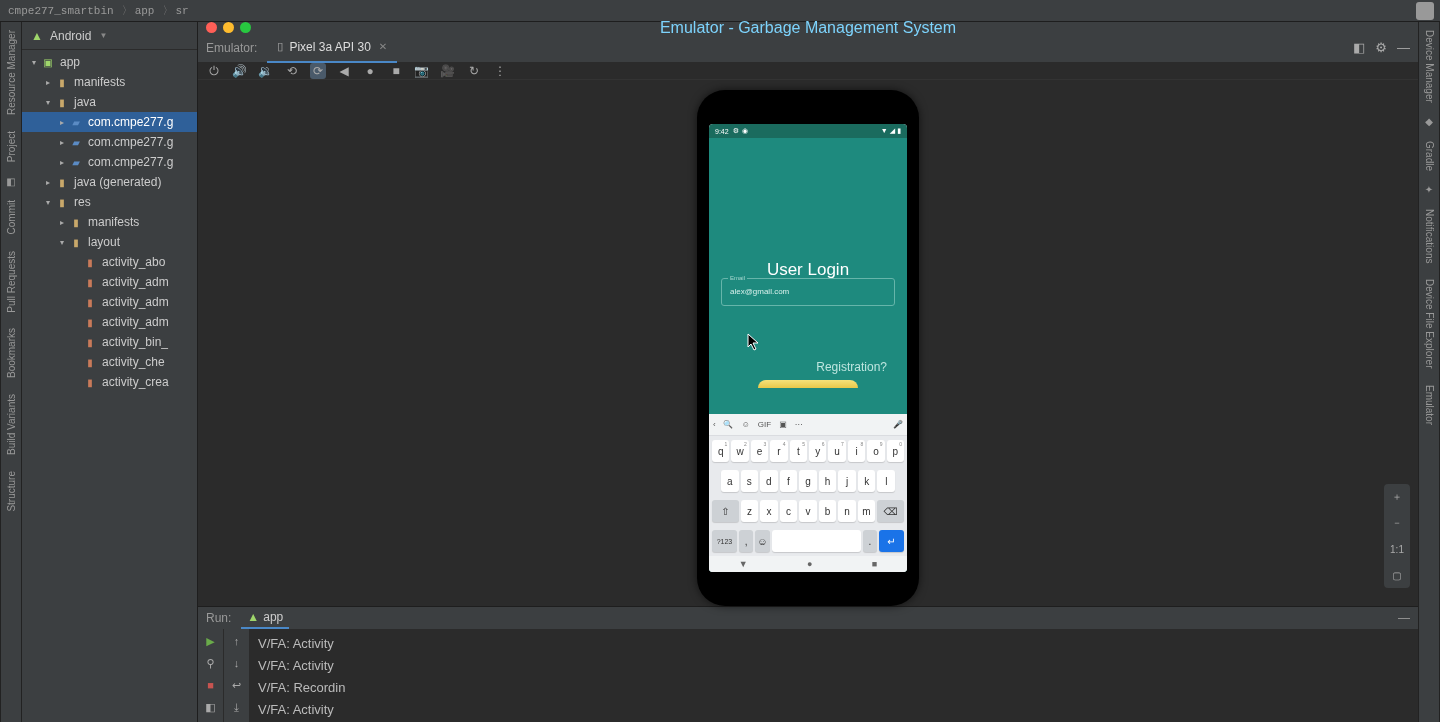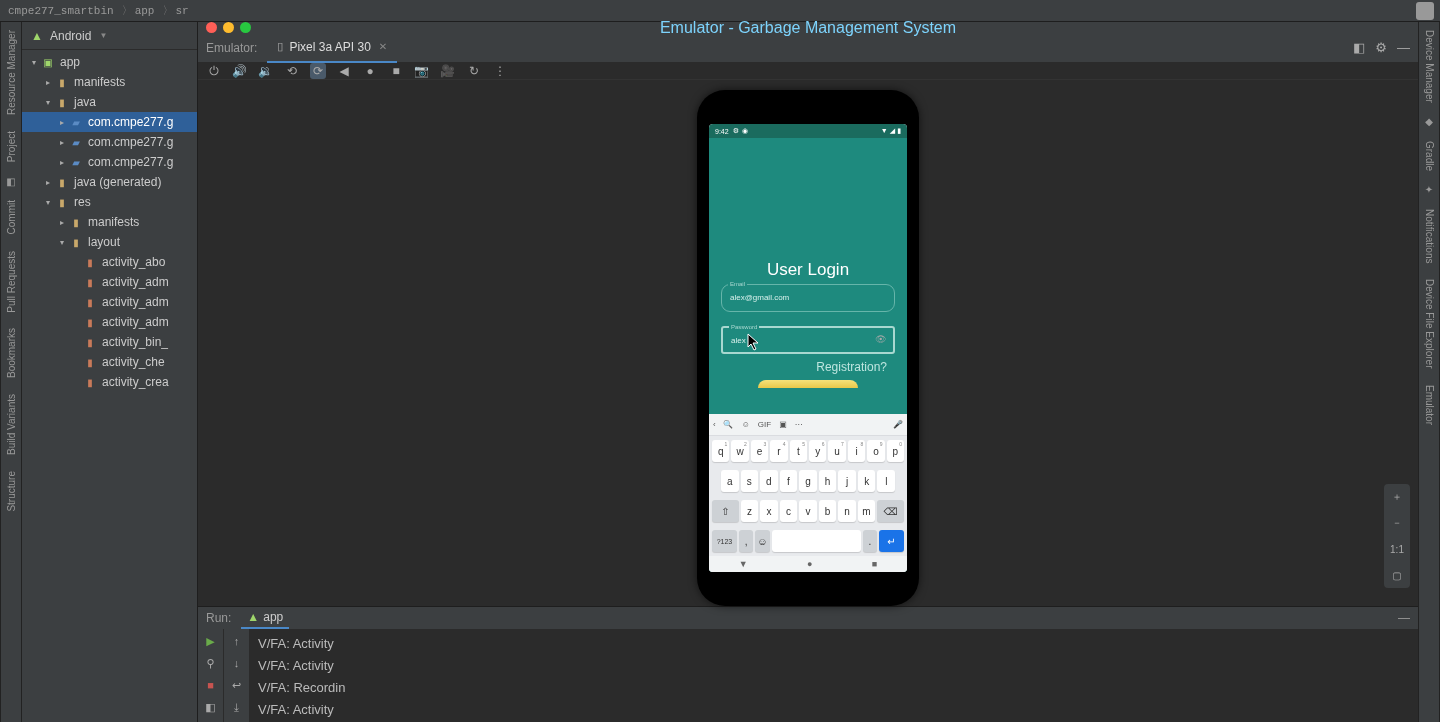--- a/index.html
+++ b/index.html
@@ -41,21 +41,21 @@
 .t-sel { background:#4a5a6a; border-radius:3px; }
 .emulator-stage { flex: 1; background:#2b2b2b; display:flex; align-items:flex-start; justify-content:center; padding-top: 10px; position:relative;}
 .phone-frame { width: 222px; height: 516px; background:#000; border-radius: 28px; padding: 8px; box-shadow: 0 0 8px rgba(0,0,0,0.6);}
 .phone-inner { width:100%; height:100%; background:#000; border-radius: 22px; overflow:hidden; position:relative;}
 .phone-screen { position:absolute; top: 26px; left: 4px; right: 4px; bottom: 26px; background:#fff; border-radius: 4px; overflow:hidden; display:flex; flex-direction:column;}
 .status-bar { height: 14px; background:#1a6b5e; color:#fff; font-size: 7px; display:flex; align-items:center; padding: 0 6px;}
 .status-bar .status-right { margin-left:auto; display:flex; gap:2px;}
 .app-body { flex:1; background:#1e8a7e; position:relative;}
 .login-title { position:absolute; top: 122px; left:0; right:0; text-align:center; color:#fff; font-size: 17px; font-weight:300;}
 .field { position:absolute; left:12px; right:12px; height: 28px; border:1px solid #66b5aa; border-radius:3px;}
-.field.email { top: 146px; border-radius: 9px; }
+.field.email { top: 140px; }
 .field.pass { top: 188px; border:2px solid #a8d8d0;}
 .field label { position:absolute; top:-4px; left:6px; background:#1e8a7e; padding:0 2px; color:#a8d8d0; font-size:6px;}
 .field .val { position:absolute; top:8px; left:8px; color:#d8f0ec; font-size:8px;}
 .field .eye { position:absolute; right:6px; top:6px; width:12px; height:12px; color:#aaa; font-size:9px;}
 .reg-link { position:absolute; top: 222px; right: 20px; color:#bde5df; font-size:12px;}
 .login-btn { position:absolute; top: 242px; left:50%; transform:translateX(-50%); width: 100px; height: 8px; background: linear-gradient(#f6e27a,#e8c84a); border-radius: 20px 20px 0 0;}
 .keyboard { position:absolute; left:0; right:0; bottom:0; height: 158px; background:#e8eaed; display:flex; flex-direction:column;}
 .kbsuggest { height: 22px; background:#f1f3f4; display:flex; align-items:center; padding: 0 4px; gap: 8px; font-size:8px; color:#555; border-bottom:1px solid #dadce0;}
 .kbrow { flex:1; display:flex; align-items:center; justify-content:center; gap:2px; padding: 0 3px;}
 .key { flex:1; height:22px; background:#fff; border-radius:3px; display:flex; align-items:center; justify-content:center; font-size:10px; color:#333; box-shadow: 0 1px 1px rgba(0,0,0,0.15); position:relative;}
@@ -253,25 +253,20 @@
                 <span>▼</span>
                 <span>◢</span>
                 <span>▮</span>
               </div>
             </div>
             <div class="app-body">
               <div class="login-title">User Login</div>
               <div class="field email">
                 <label>Email</label>
                 <div class="val">alex@gmail.com</div>
-              </div>
-              <div class="field pass">
-                <label>Password</label>
-                <div class="val">alex</div>
-                <div class="eye">👁</div>
               </div>
               <div class="reg-link">Registration?</div>
               <div class="login-btn"></div>
               <svg class="cursor" style="top:195px; left:38px;" viewBox="0 0 14 18">
                   <path d="M1 1 L1 14 L4 11 L7 17 L9 16 L6 10 L11 10 Z" fill="#000" stroke="#fff" stroke-width="1"></path>
                 </svg>
 
               <div class="keyboard">
                 <div class="kbsuggest">
                   <span>‹</span>

